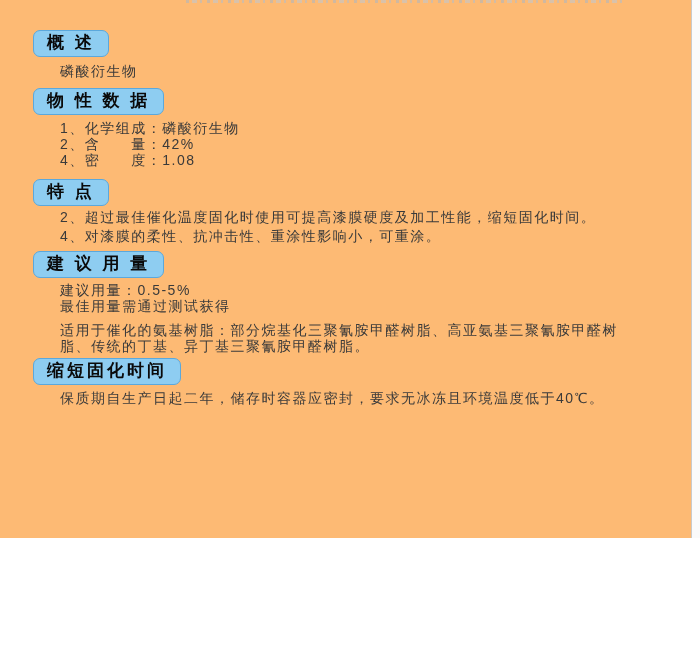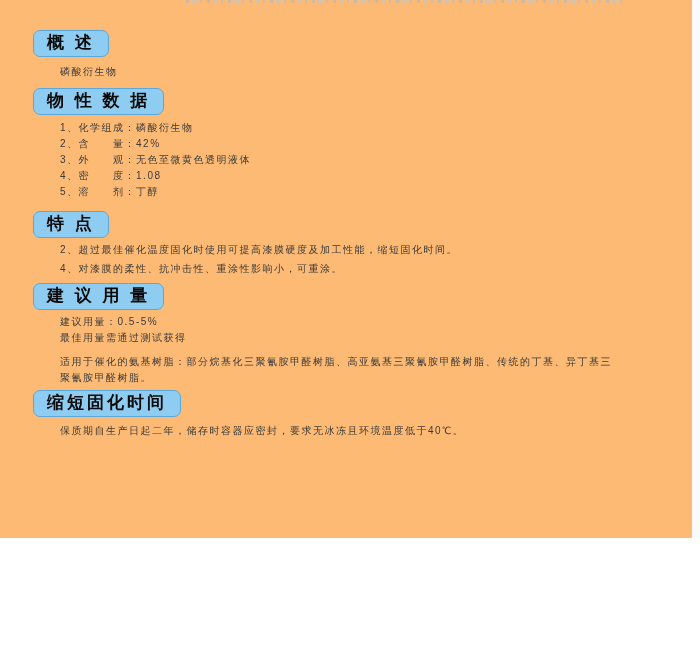--- a/index.html
+++ b/index.html
@@ -51,21 +51,21 @@
     padding:2px 13px 3px 13px;
     font-size:17px;
     line-height:1.18;
     font-weight:bold;
     letter-spacing:3px;
     color:#0a0a0a;
     white-space:nowrap;
   }
   .body{
     margin-left:27px;
-    font-size:10px;
+    font-size:14px;
     color:#3a3a3a;
     letter-spacing:1.5px;
     line-height:17px;
   }
   .body p{margin:0;padding:0;}
   .sec{display:block;}
   .sec-overview  .body{margin-top:6px;margin-bottom:8px;}
   .sec-physical  .body{margin-top:5px;margin-bottom:11px;line-height:16px;}
   .sec-features  .body{margin-top:2px;margin-bottom:5px;line-height:19px;}
   .sec-dosage    .body{margin-top:4px;margin-bottom:7px;line-height:16px;}
@@ -90,23 +90,21 @@
       <div class="body">
         <p>磷酸衍生物</p>
       </div>
     </section>
 
     <section class="sec sec-physical">
       <div class="badge">物 性 数 据</div>
       <div class="body">
         <p>1、化学组成：磷酸衍生物</p>
         <p>2、含　　量：42%</p>
-        <p>3、外　　观：无色至微黄色透明液体</p>
         <p>4、密　　度：1.08</p>
-        <p>5、溶　　剂：丁醇</p>
       </div>
     </section>
 
     <section class="sec sec-features">
       <div class="badge">特 点</div>
       <div class="body">
         <p>2、超过最佳催化温度固化时使用可提高漆膜硬度及加工性能，缩短固化时间。</p>
         <p>4、对漆膜的柔性、抗冲击性、重涂性影响小，可重涂。</p>
       </div>
     </section>

